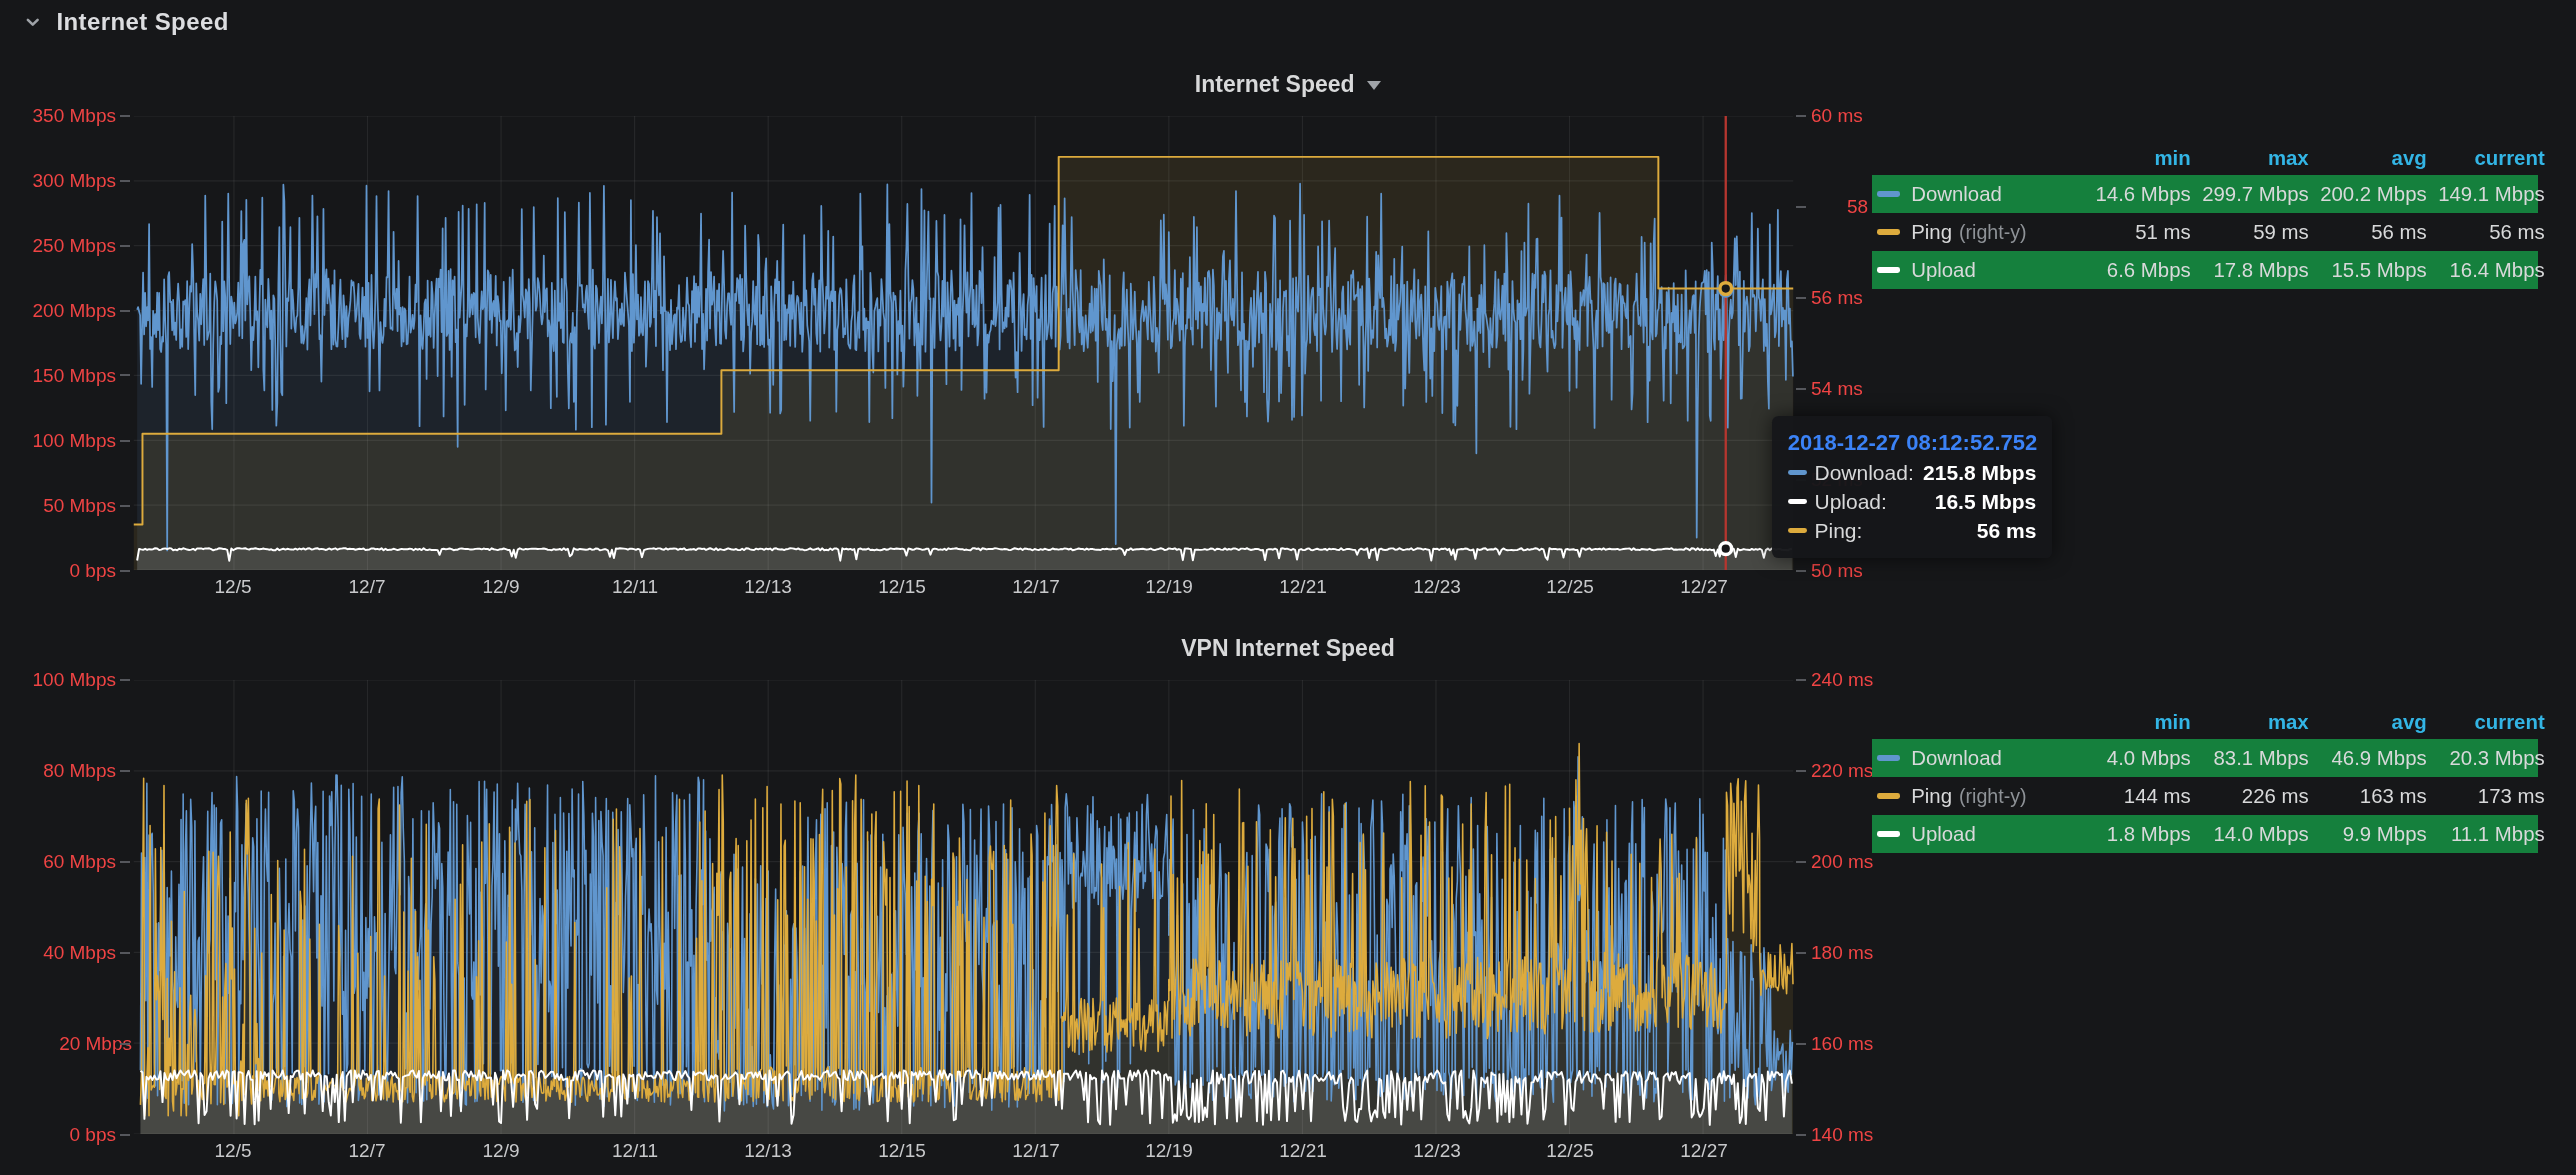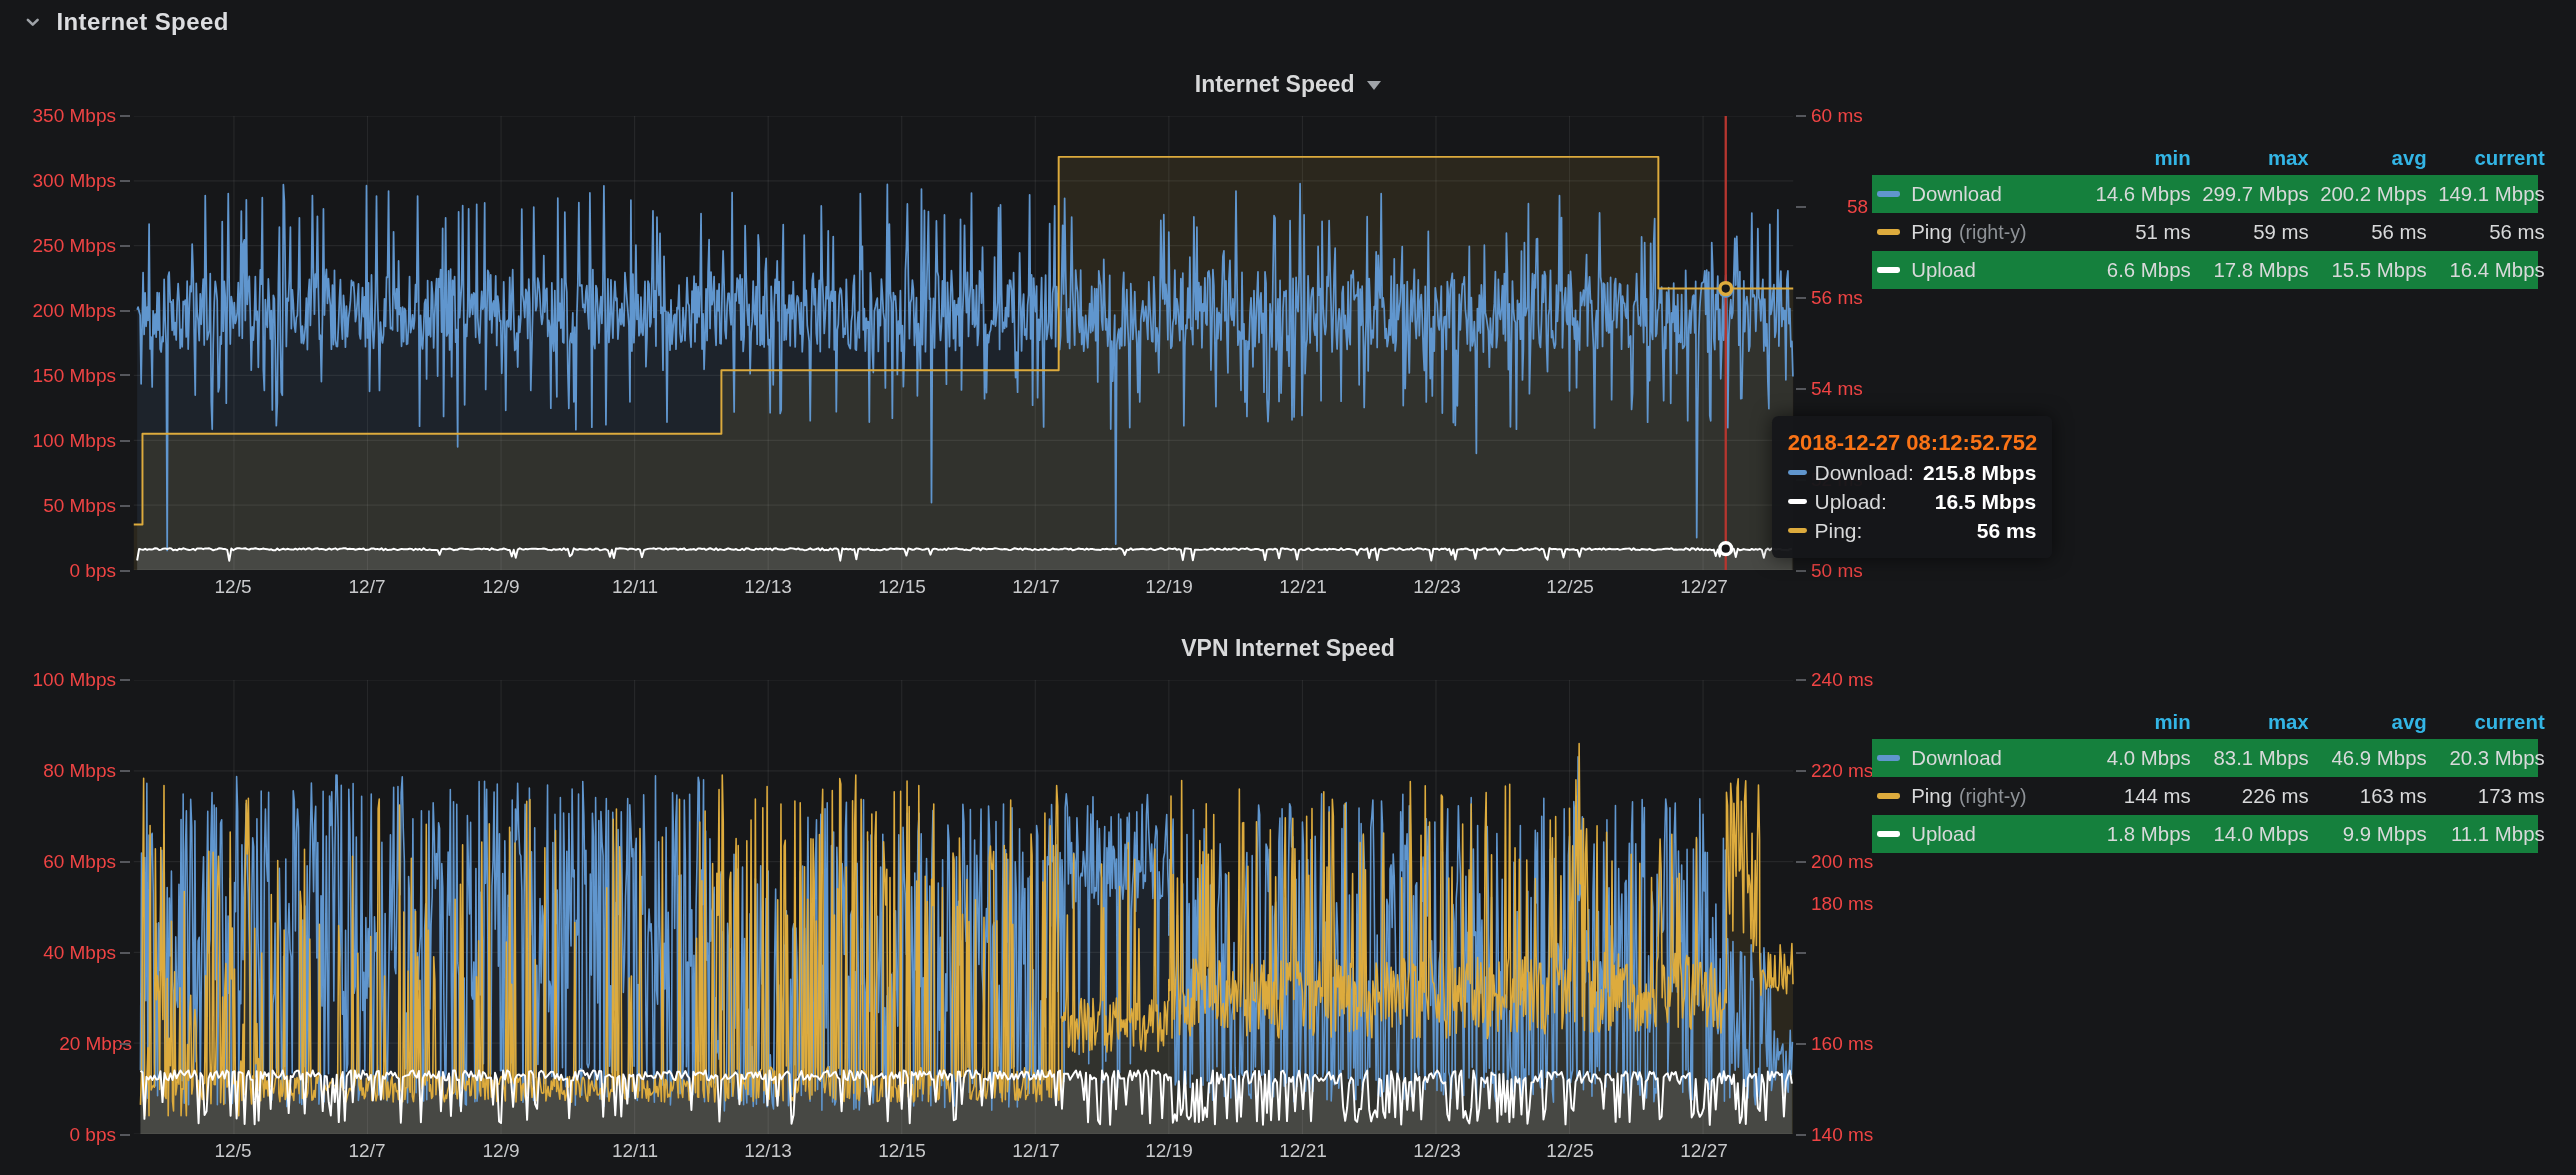--- a/index.html
+++ b/index.html
@@ -23,21 +23,21 @@
   .lrow{display:grid;grid-template-columns:196px 118px 118px 118px 118px;align-items:center;height:38px;padding:0 4.7px;}
   .lrow.hdr{height:33px;font-weight:700;color:var(--c-header);}
   .lrow.alt{background:#15803d;}
   .lcell{text-align:right;color:#d8d9da;white-space:nowrap;}
   .lrow.hdr .lcell{color:var(--c-header);}
   .lname{display:flex;align-items:center;text-align:left;white-space:nowrap;cursor:pointer;}
   .sw{display:inline-block;width:23.5px;height:6.3px;border-radius:2.4px;margin-right:11px;flex:none;}
   .ltag{color:#8e9297;margin-left:7px;font-size:19.6px;}
   .tooltip{position:absolute;left:1772px;top:416px;width:280px;background:rgba(22,23,26,.97);
            border-radius:6.3px;box-shadow:0 0 19px rgba(0,0,0,.6);padding:11px 15.7px 12.5px 15.7px;z-index:30;}
-  .tt-title{font-size:22px;font-weight:700;color:#f97316;line-height:31px;white-space:nowrap;}
+  .tt-title{font-size:22px;font-weight:700;color:#3b82f6;line-height:31px;white-space:nowrap;}
   .tt-row{display:flex;align-items:center;font-size:21px;line-height:29px;color:#d8d9da;}
   .tt-row .sw{width:19px;height:4.7px;margin-right:7.8px;}
   .tt-val{margin-left:auto;font-weight:700;color:#fff;white-space:nowrap;}
 </style>
 </head>
 <body>
 
 <div class="screen">
 
   <header class="row-header">
@@ -179,21 +179,21 @@
       <div class="ylab left" style="left: 16px; top: 1032px; width: 116px;">20 Mbps</div>
       <div class="tickdash" style="left: 120px; top: 1043px;"></div>
       <div class="ylab left" style="left: 0px; top: 1123px; width: 116px;">0 bps</div>
       <div class="tickdash" style="left: 120px; top: 1134px;"></div>
       <div class="ylab right" style="left: 1811px; top: 668px; width: 125px;">240 ms</div>
       <div class="tickdash" style="left: 1796px; top: 679px;"></div>
       <div class="ylab right" style="left: 1811px; top: 759px; width: 125px;">220 ms</div>
       <div class="tickdash" style="left: 1796px; top: 770px;"></div>
       <div class="ylab right" style="left: 1811px; top: 850px; width: 125px;">200 ms</div>
       <div class="tickdash" style="left: 1796px; top: 861px;"></div>
-      <div class="ylab right" style="left: 1811px; top: 892px; width: 125px;">180 ms</div>
+      <div class="ylab right" style="left: 1811px; top: 941px; width: 125px;">180 ms</div>
       <div class="tickdash" style="left: 1796px; top: 952px;"></div>
       <div class="ylab right" style="left: 1811px; top: 1032px; width: 125px;">160 ms</div>
       <div class="tickdash" style="left: 1796px; top: 1043px;"></div>
       <div class="ylab right" style="left: 1811px; top: 1123px; width: 125px;">140 ms</div>
       <div class="tickdash" style="left: 1796px; top: 1134px;"></div>
       <div class="xlab" style="left: 186px; top: 1139px; width: 94px;">12/5</div>
       <div class="xlab" style="left: 320px; top: 1139px; width: 94px;">12/7</div>
       <div class="xlab" style="left: 454px; top: 1139px; width: 94px;">12/9</div>
       <div class="xlab" style="left: 588px; top: 1139px; width: 94px;">12/11</div>
       <div class="xlab" style="left: 721px; top: 1139px; width: 94px;">12/13</div>

